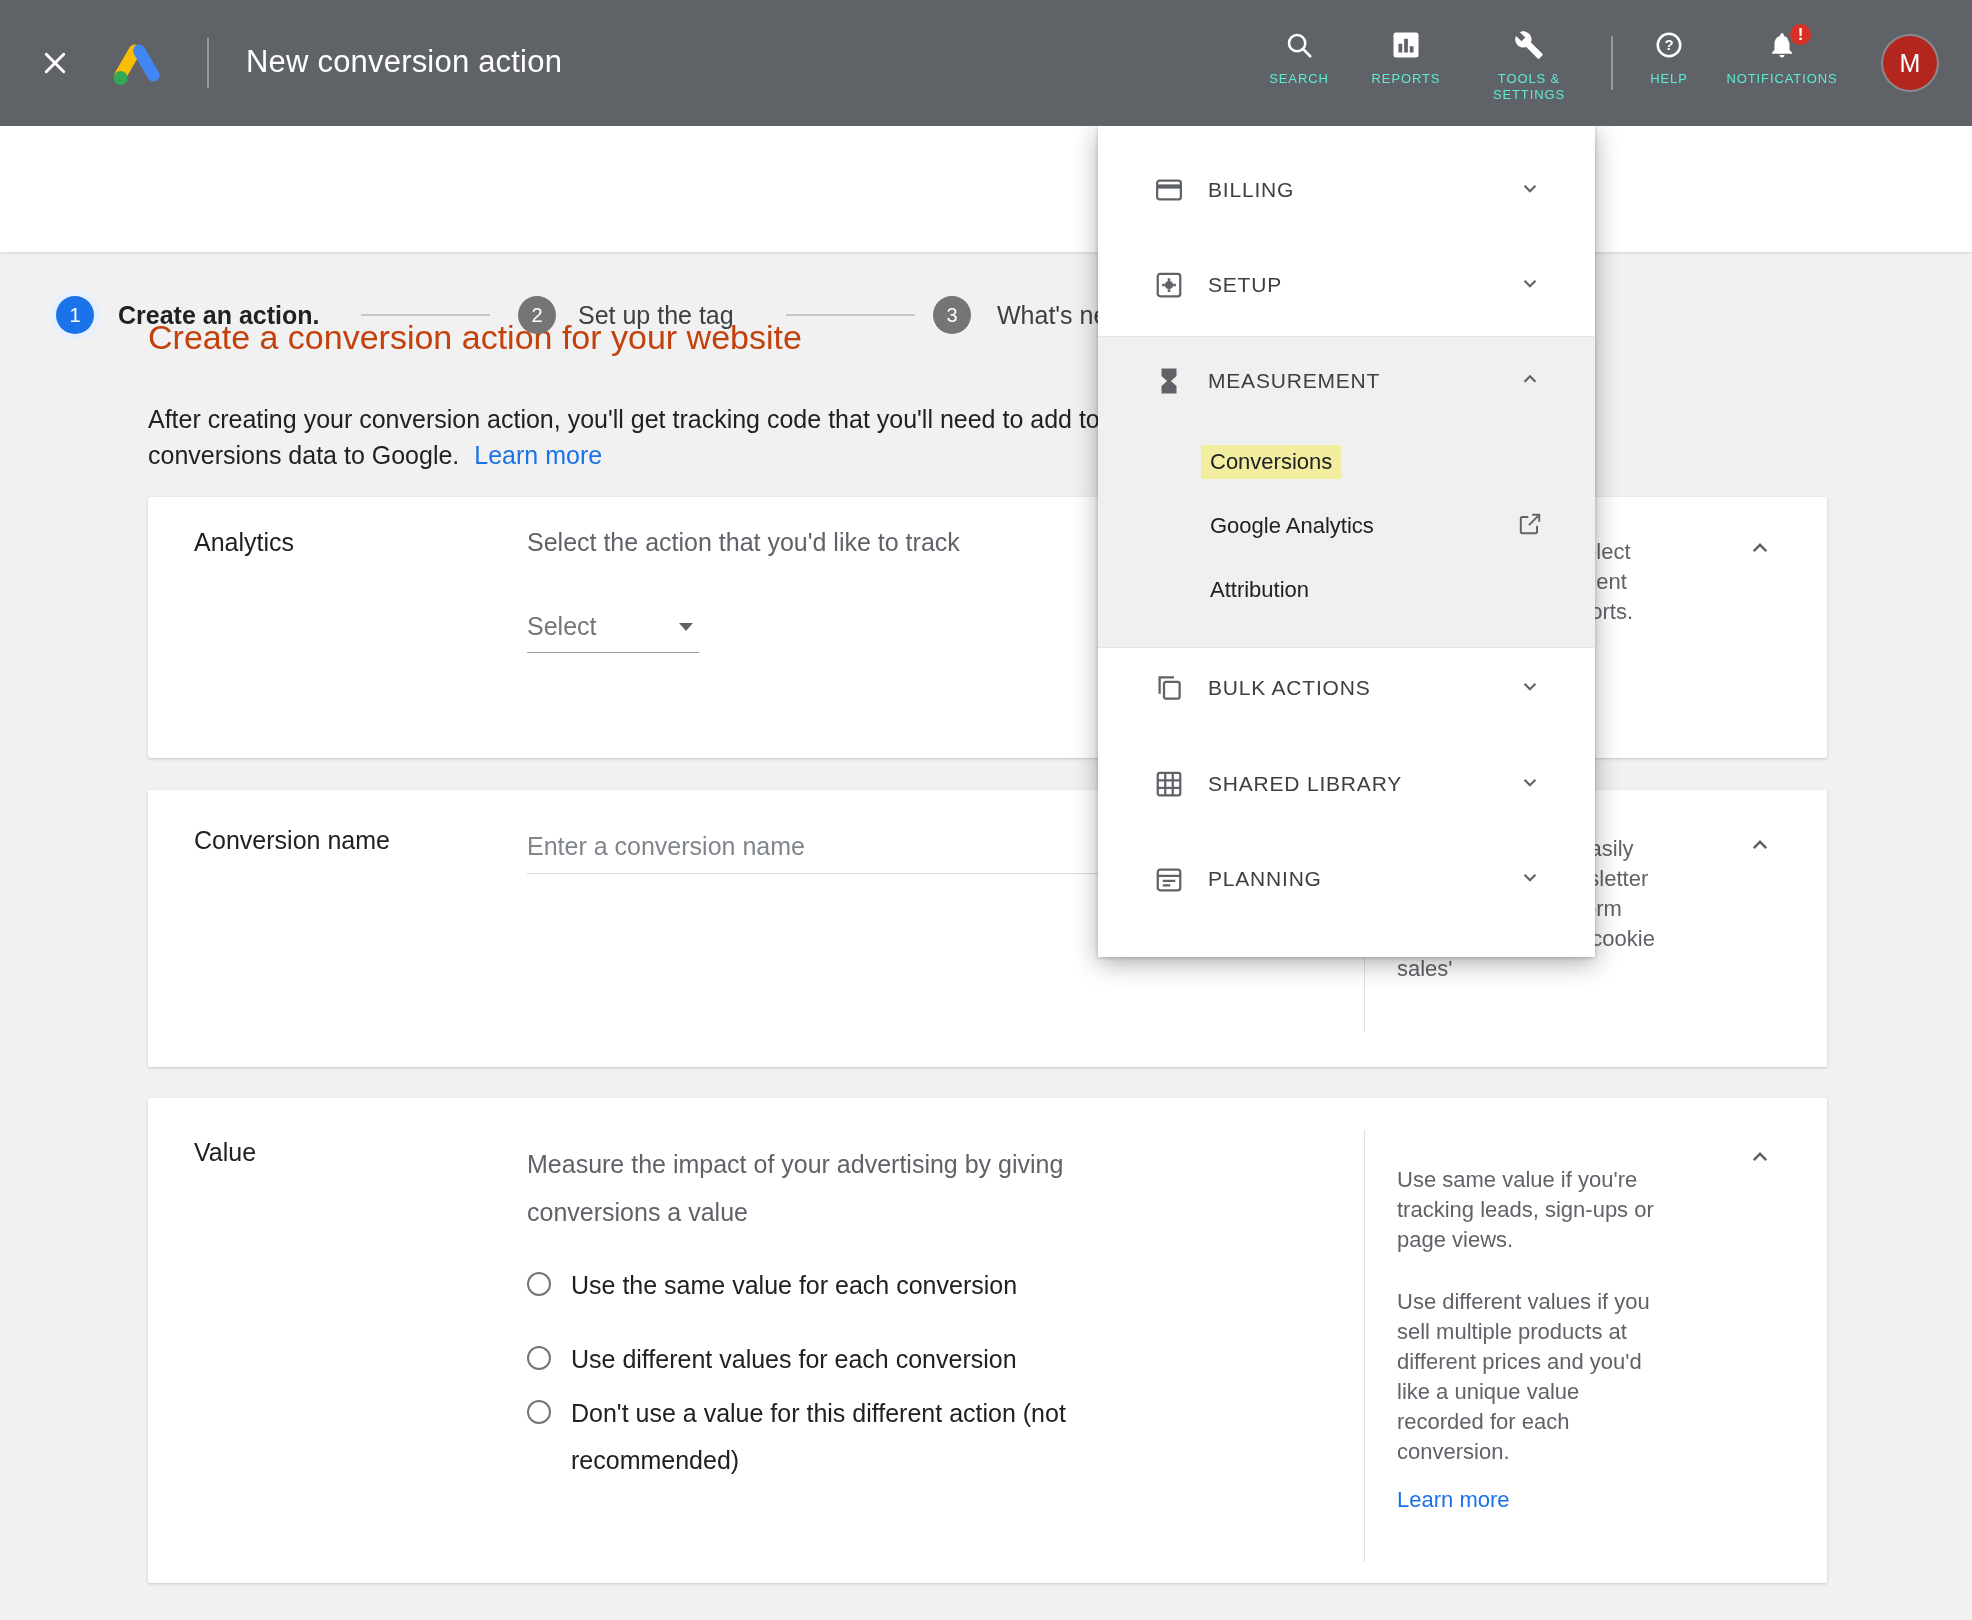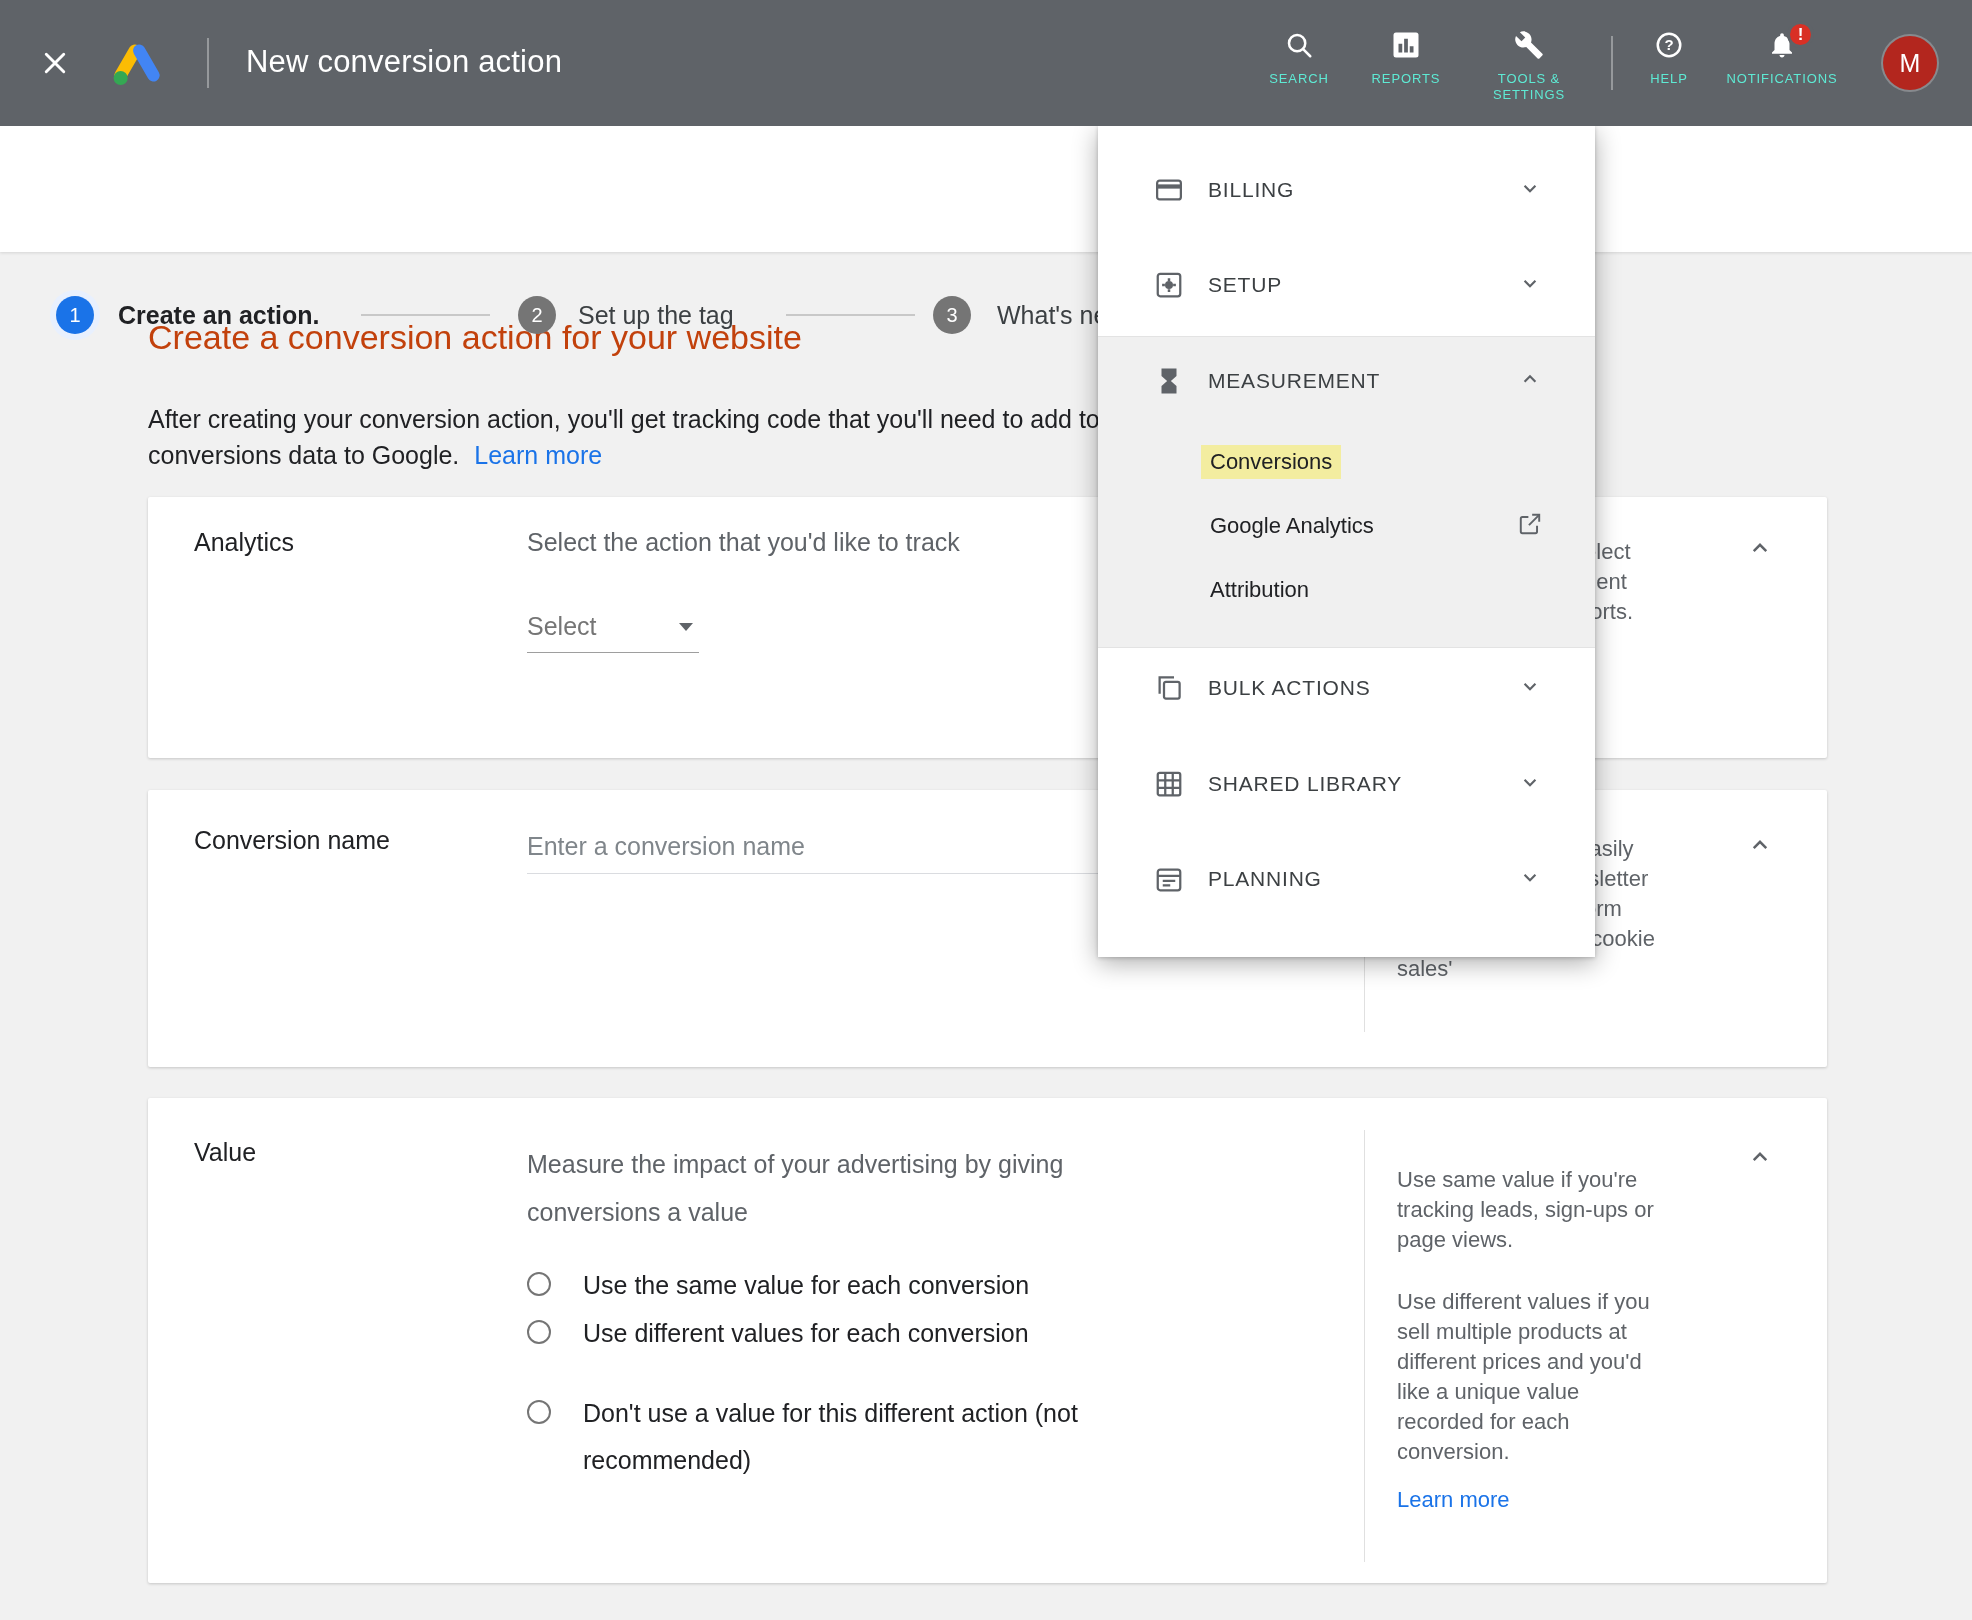--- a/index.html
+++ b/index.html
@@ -48,21 +48,21 @@
   .card-help { position:absolute; left:1249px; width:258px; font-size:22px; line-height:30px; color:#5f6368; }
   .chev-btn { position:absolute; right:52px; cursor:pointer; }
   .select-box { position:absolute; left:379px; width:172px; height:52px; border-bottom:1px solid #9e9e9e; cursor:pointer; }
   .select-text { font-size:25px; color:#757575; line-height:50px; }
   .select-caret { position:absolute; right:6px; top:22px; width:0; height:0;
                   border-left:7px solid transparent; border-right:7px solid transparent; border-top:8px solid #5f6368; }
   .name-input { position:absolute; left:379px; top:30px; width:837px; height:54px; border:none; outline:none;
                 border-bottom:1px solid #dadce0; background:transparent; font-size:25px; color:#202124;
                 font-family:"Liberation Sans","DejaVu Sans",sans-serif; }
   .name-input::placeholder { color:#80868b; }
-  .radio-row { position:absolute; left:379px; display:flex; gap:32px; align-items:flex-start; cursor:pointer; }
+  .radio-row { position:absolute; left:379px; display:flex; gap:20px; align-items:flex-start; cursor:pointer; }
   .radio-circle { flex:none; width:24px; height:24px; border:2px solid #757575; border-radius:50%; margin-top:10px; background:#fff; }
   .radio-label { font-size:25px; line-height:47px; color:#202124; max-width:640px; }
   
   .dropdown { position:absolute; left:1098px; top:126px; width:497px; height:831px; background:#fff; z-index:20;
               box-shadow:0 6px 24px rgba(0,0,0,0.32), 0 1px 4px rgba(0,0,0,0.2); }
   .menu-gray { position:absolute; left:0; right:0; top:210px; height:312px; background:#f0f0f0;
                border-top:1px solid #e3e3e3; border-bottom:1px solid #e3e3e3; }
   .menu-row { position:absolute; left:0; right:0; height:76px; display:flex; align-items:center;
               padding-left:56px; cursor:pointer; }
   .menu-label { margin-left:24px; font-size:21px; letter-spacing:0.8px; color:#3c4043; }
@@ -185,21 +185,21 @@
 </div>
 
 <div class="card" style="top:1098px;height:485px">
   <div class="card-label" style="top:40px">Value</div>
   <div class="card-label card-gray" style="left:379px;top:42px;width:660px;line-height:48px">Measure the impact of your advertising by giving conversions a value</div>
 
   <div class="radio-row" style="top:164px">
     <div class="radio-circle"></div>
     <div class="radio-label">Use the same value for each conversion</div>
   </div>
-  <div class="radio-row" style="top:212px">
+  <div class="radio-row" style="top:238px">
     <div class="radio-circle"></div>
     <div class="radio-label">Use different values for each conversion</div>
   </div>
   <div class="radio-row" style="top:292px">
     <div class="radio-circle"></div>
     <div class="radio-label">Don't use a value for this different action (not recommended)</div>
   </div>
 
   <div class="card-vdiv" style="top:32px;height:432px"></div>
   <div class="card-help" style="top:67px">

